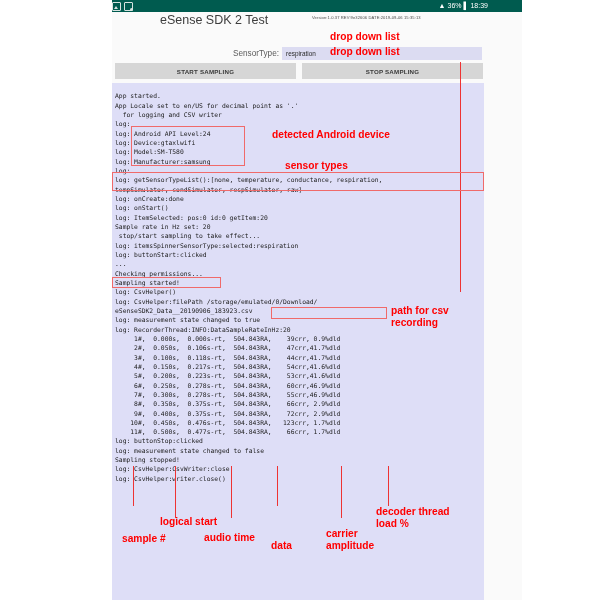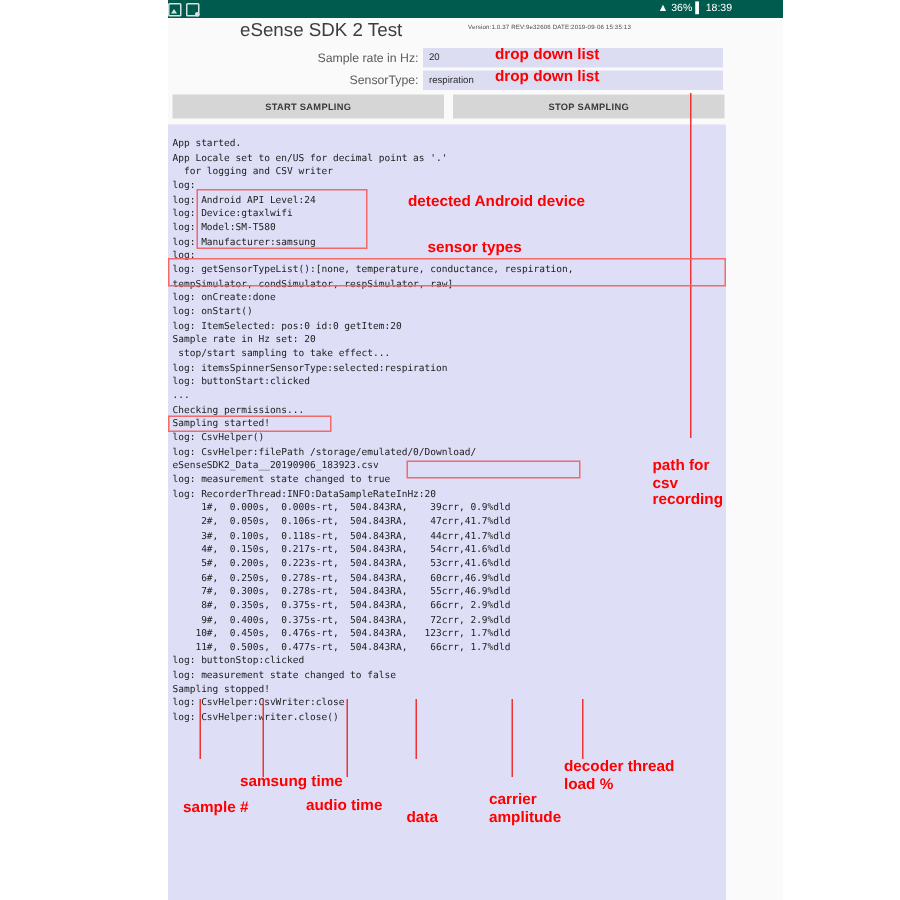--- a/index.html
+++ b/index.html
@@ -225,24 +225,20 @@
       <span class="batt-glyph">▌</span>
       <span>18:39</span>
     </div>
   </div>
 
   <div class="titlebar">
     <div class="app-title">eSense SDK 2 Test</div>
     <div class="version">Version:1.0.37 REV:9e32606 DATE:2019-09-06 15:35:13</div>
   </div>
 
-  <div class="form-row row-sample">
-    <span class="field-label">Sample rate in Hz:</span>
-    <div class="spinner">20</div>
-  </div>
 
   <div class="form-row row-sensor">
     <span class="field-label">SensorType:</span>
     <div class="spinner">respiration</div>
   </div>
 
   <button class="btn btn-start">START SAMPLING</button>
   <button class="btn btn-stop">STOP SAMPLING</button>
 
   <div class="logpanel">
@@ -301,32 +297,32 @@
 
   <div class="box" style="left:131px; top:126px; width:114px; height:40px;"></div>
   <div class="anno" style="left:272px; top:129px;">detected Android device</div>
 
   <div class="box" style="left:112px; top:172px; width:372px; height:19px;"></div>
   <div class="anno" style="left:285px; top:160px;">sensor types</div>
 
   <div class="box" style="left:112px; top:277px; width:109px; height:11px;"></div>
 
   <div class="box" style="left:271px; top:307px; width:116px; height:12px;"></div>
-  <div class="anno" style="left:391px; top:305px;margin-left:44px;">path for csv
+  <div class="anno" style="left:391px; top:305px;">path for csv
 recording</div>
 
   <div class="vline" style="left:133px; top:466px; height:40px;"></div>
   <div class="vline" style="left:175px; top:466px; height:52px;"></div>
   <div class="vline" style="left:231px; top:466px; height:52px;"></div>
   <div class="vline" style="left:277px; top:466px; height:40px;"></div>
   <div class="vline" style="left:341px; top:466px; height:52px;"></div>
   <div class="vline" style="left:388px; top:466px; height:40px;"></div>
 
   <div class="anno" style="left:122px; top:533px;">sample #</div>
-  <div class="anno" style="left:160px; top:516px;">samsung time</div>
+  <div class="anno" style="left:160px; top:516px;">logical start</div>
   <div class="anno" style="left:204px; top:532px;">audio time</div>
   <div class="anno" style="left:271px; top:540px;">data</div>
   <div class="anno" style="left:326px; top:528px;">carrier
 amplitude</div>
   <div class="anno" style="left:376px; top:506px;">decoder thread
 load %</div>
 
 </div>
 
 </body></html>

